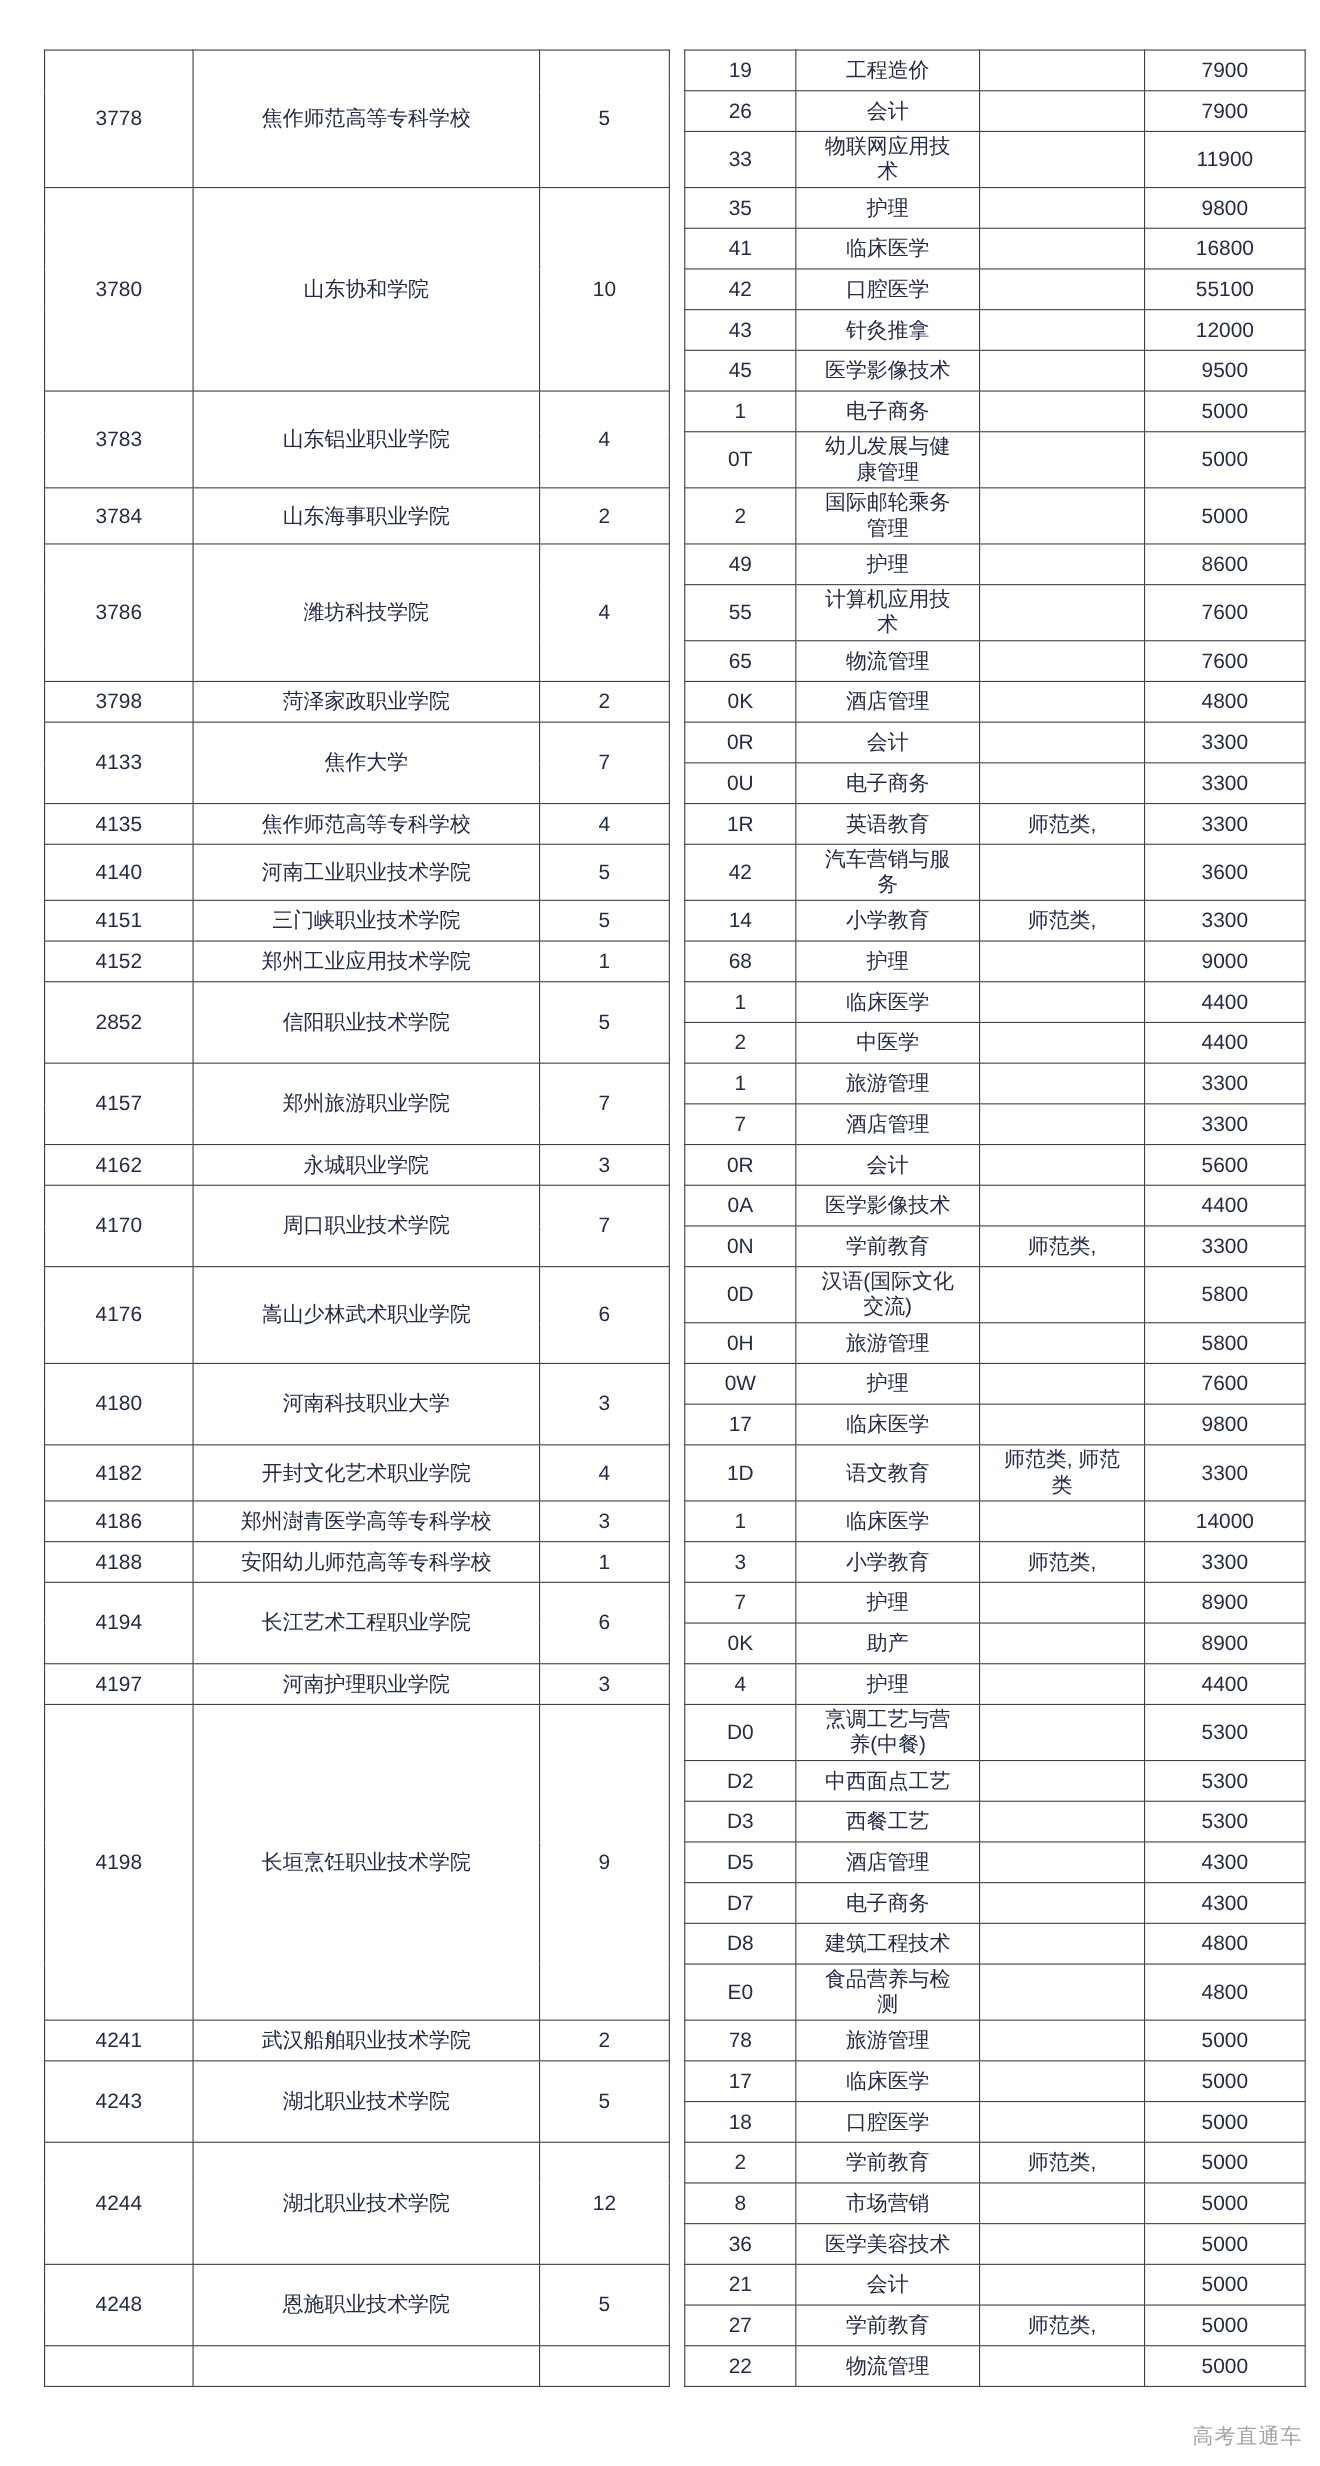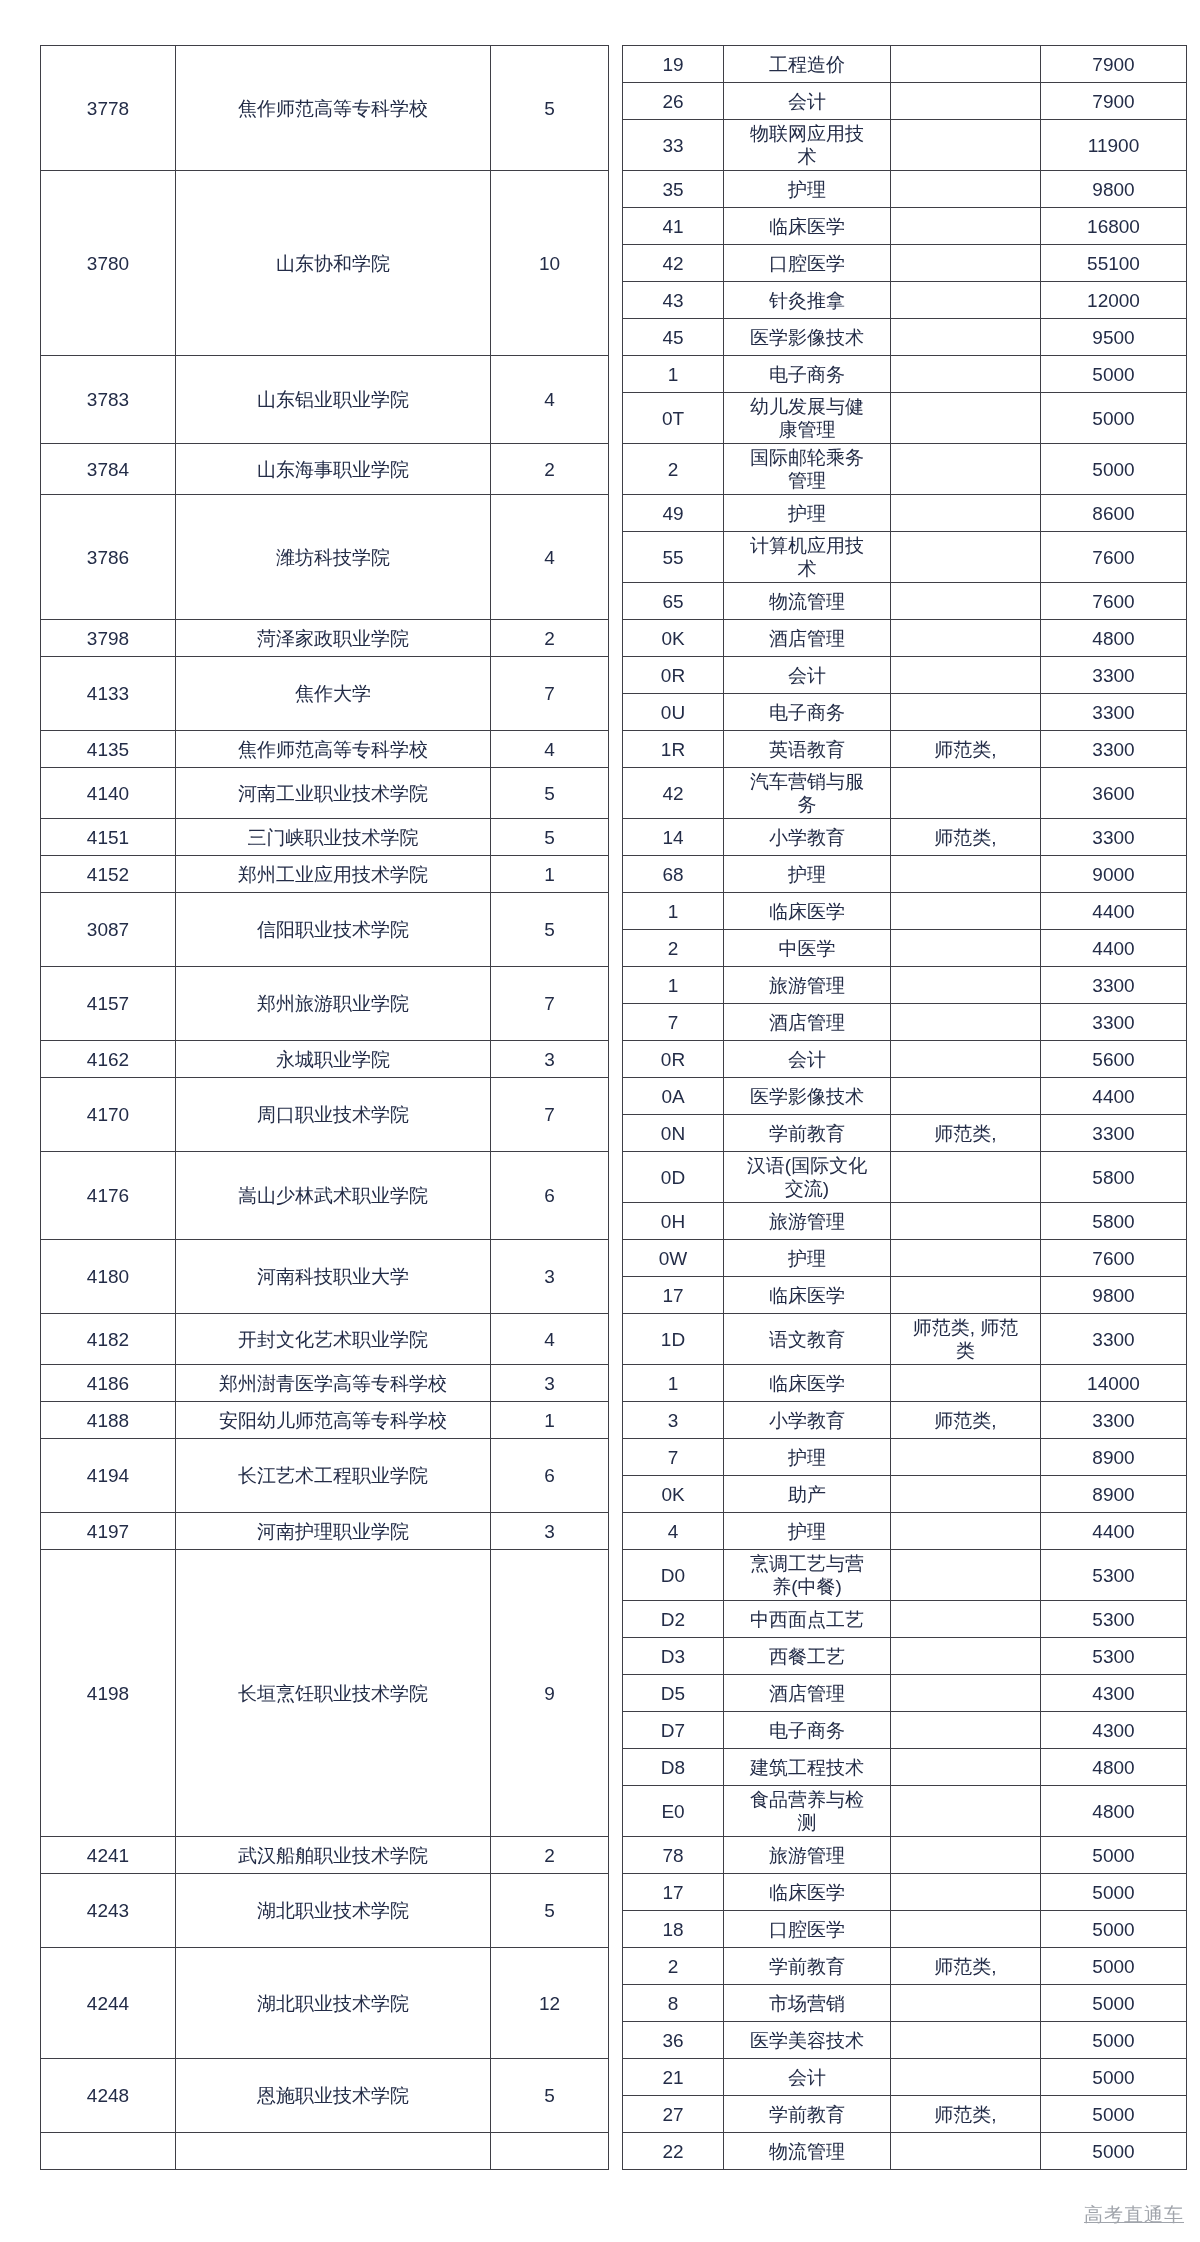--- a/index.html
+++ b/index.html
@@ -44,21 +44,20 @@
     background:var(--bg);
   }
   table.plan td.col-note{text-align:center;}
   .watermark{
     position:absolute;
     right:16px;
     bottom:14px;
     font-size:19px;
     letter-spacing:1px;
     color:var(--watermark);
-    text-decoration:underline;
   }
 </style>
 </head>
 <body>
 
 <div class="page">
 
   <table class="plan">
     <colgroup>
       <col style="width:135px">
@@ -230,21 +229,21 @@
         <tr>
           <td class="col-code">4152</td>
           <td class="col-school">郑州工业应用技术学院</td>
           <td class="col-count">1</td>
           <td class="col-mcode">68</td>
           <td class="col-mname">护理</td>
           <td class="col-note"></td>
           <td class="col-fee">9000</td>
         </tr>
         <tr>
-          <td class="col-code" rowspan="2">3087</td>
+          <td class="col-code" rowspan="2">2852</td>
           <td class="col-school" rowspan="2">信阳职业技术学院</td>
           <td class="col-count" rowspan="2">5</td>
           <td class="col-mcode">1</td>
           <td class="col-mname">临床医学</td>
           <td class="col-note"></td>
           <td class="col-fee">4400</td>
         </tr>
         <tr>
           <td class="col-mcode">2</td>
           <td class="col-mname">中医学</td>

